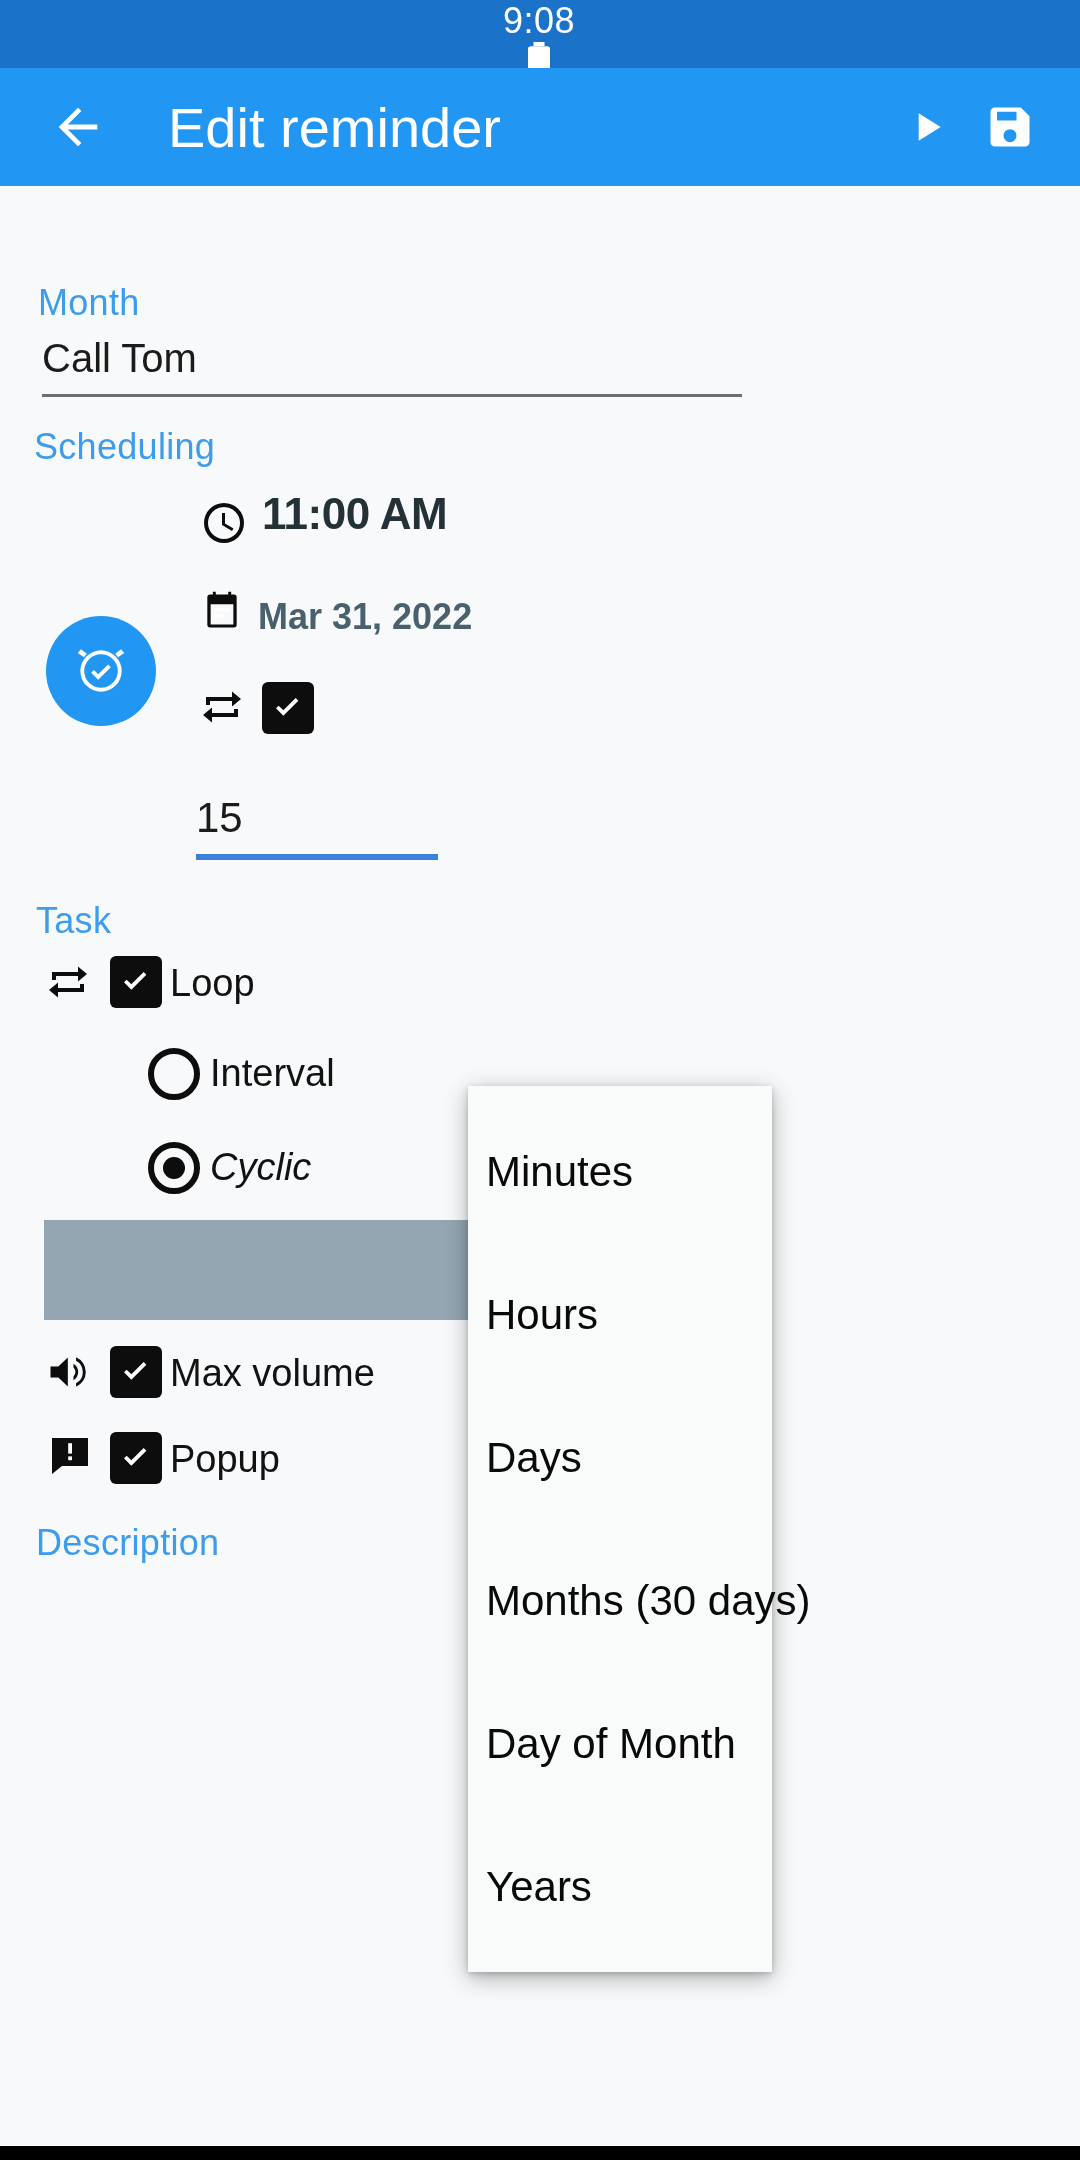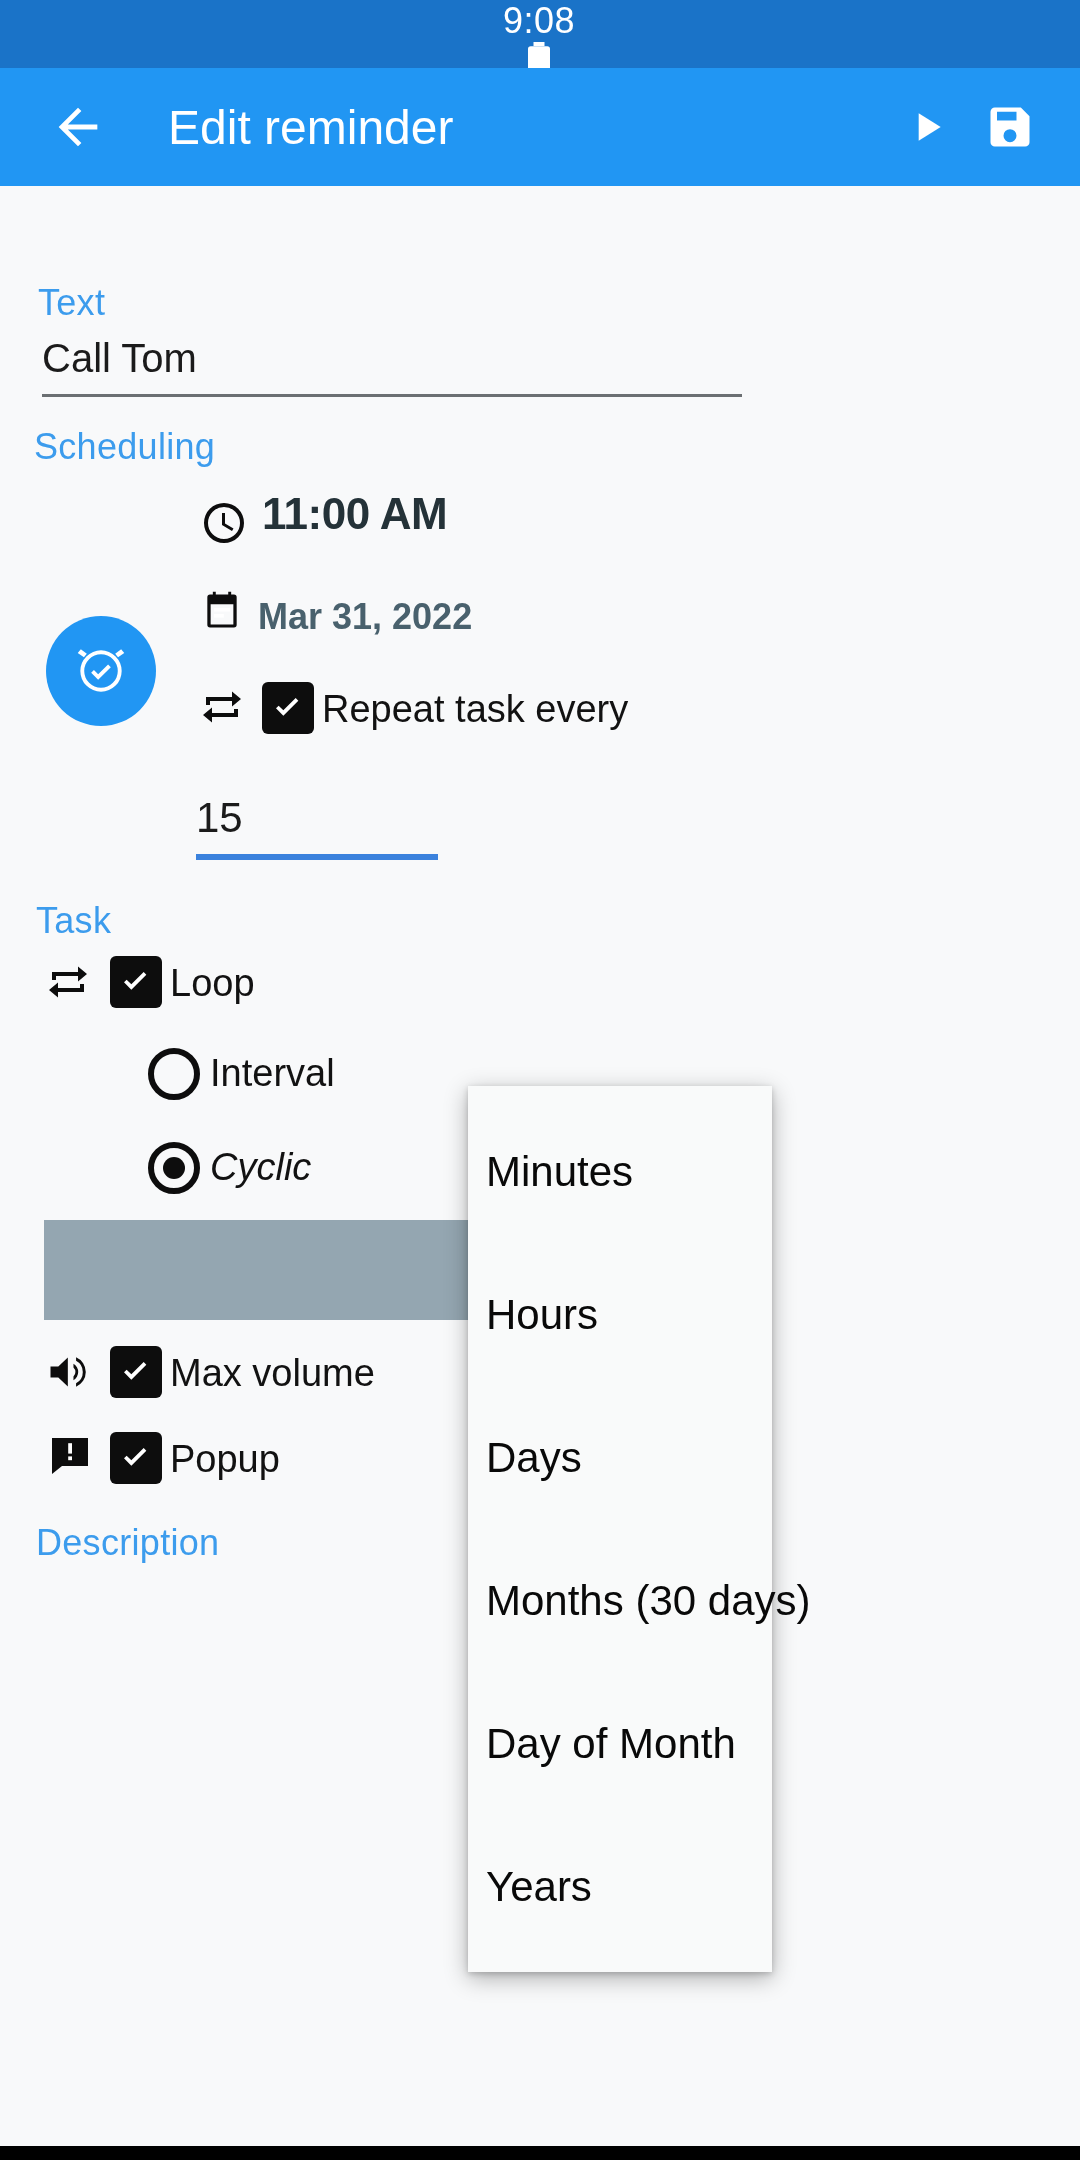--- a/index.html
+++ b/index.html
@@ -49,21 +49,21 @@
     width: 1080px;
     height: 118px;
     background: #2196f3;
     display: flex;
     align-items: center;
     box-sizing: border-box;
     padding: 0 28px 0 36px;
   }
   .appbar-title {
     color: #ffffff;
-    font-size: 48px;
+    font-size: 56px;
     font-weight: 400;
     margin-left: 48px;
     flex: 1;
     white-space: nowrap;
   }
   .appbar-action {
     width: 84px;
     height: 84px;
     display: flex;
     align-items: center;
@@ -245,21 +245,21 @@
     </div>
     <div class="appbar-action">
       <svg width="52" height="52" viewBox="0 0 24 24">
         <path d="M17 3H5a2 2 0 0 0-2 2v14a2 2 0 0 0 2 2h14a2 2 0 0 0 2-2V7l-4-4zm-5 16a3 3 0 1 1 0-6 3 3 0 0 1 0 6zm3-10H6V5h9v4z" fill="#ffffff"></path>
       </svg>
     </div>
   </div>
 
   <div class="content">
 
-    <div class="section-label" style="left:38px; top:96px;">Text</div>
+    <div class="section-label" style="left:38px; top:96px;">Month</div>
     <div class="text-value" style="left:42px; top:150px;">Call Tom</div>
     <div class="underline-gray" style="left:42px; top:208px; width:700px;"></div>
 
     <div class="section-label" style="left:34px; top:240px;">Scheduling</div>
 
     <div class="alarm-circle" style="left:46px; top:430px;">
       <svg width="62" height="62" viewBox="0 0 24 24">
         <path d="M12 4a8 8 0 1 0 0 16 8 8 0 0 0 0-16zm0 14.5A6.5 6.5 0 1 1 12 5.5a6.5 6.5 0 0 1 0 13z" fill="#ffffff"></path>
         <path d="M10.9 15.4 8.2 12.7l1.06-1.06 1.64 1.64 3.84-3.84 1.06 1.06z" fill="#ffffff"></path>
         <path d="M4.2 3.6 6.5 5.3 5.4 6.7 3 5z" fill="#ffffff"></path>
@@ -282,21 +282,20 @@
 
     <svg class="icon" style="left:198px; top:497px;" width="48" height="48" viewBox="0 0 24 24">
       <path d="M4 7h13V4.2L21.5 8 17 11.8V9H6v2H4V7z" fill="#0d0d0d"></path>
       <path d="M20 17H7v2.8L2.5 16 7 12.2V15h11v-2h2v4z" fill="#0d0d0d"></path>
     </svg>
     <div class="checkbox" style="left:262px; top:496px;">
       <svg width="40" height="40" viewBox="0 0 24 24">
         <path d="M9.2 16.6 4.8 12.2l1.6-1.6 2.8 2.8 7.4-7.4 1.6 1.6z" fill="#ffffff"></path>
       </svg>
     </div>
-    <div class="row-label" style="left:322px; top:502px;">Repeat task every</div>
 
     <div class="num-value" style="left:196px; top:608px;">15</div>
     <div class="underline-blue" style="left:196px; top:668px; width:242px;"></div>
 
     <div class="section-label" style="left:36px; top:714px;">Task</div>
 
     <svg class="icon" style="left:44px; top:772px;" width="48" height="48" viewBox="0 0 24 24">
       <path d="M4 7h13V4.2L21.5 8 17 11.8V9H6v2H4V7z" fill="#0d0d0d"></path>
       <path d="M20 17H7v2.8L2.5 16 7 12.2V15h11v-2h2v4z" fill="#0d0d0d"></path>
     </svg>

